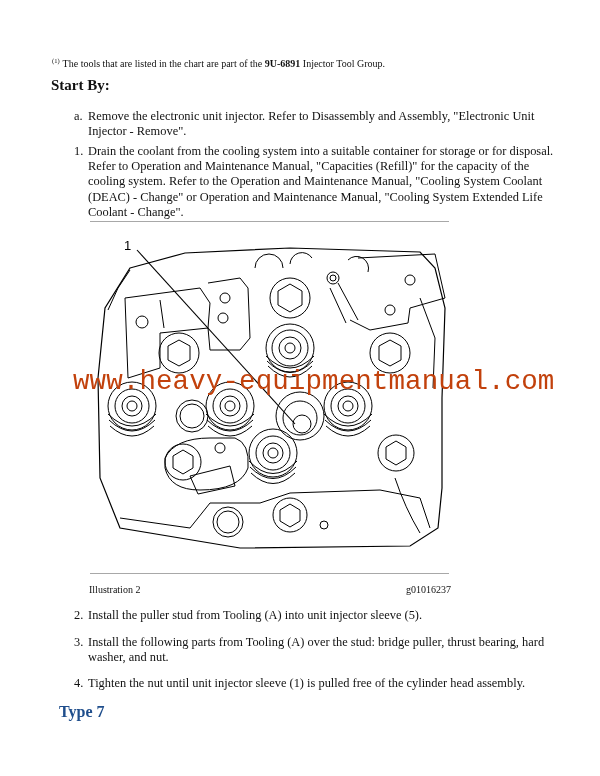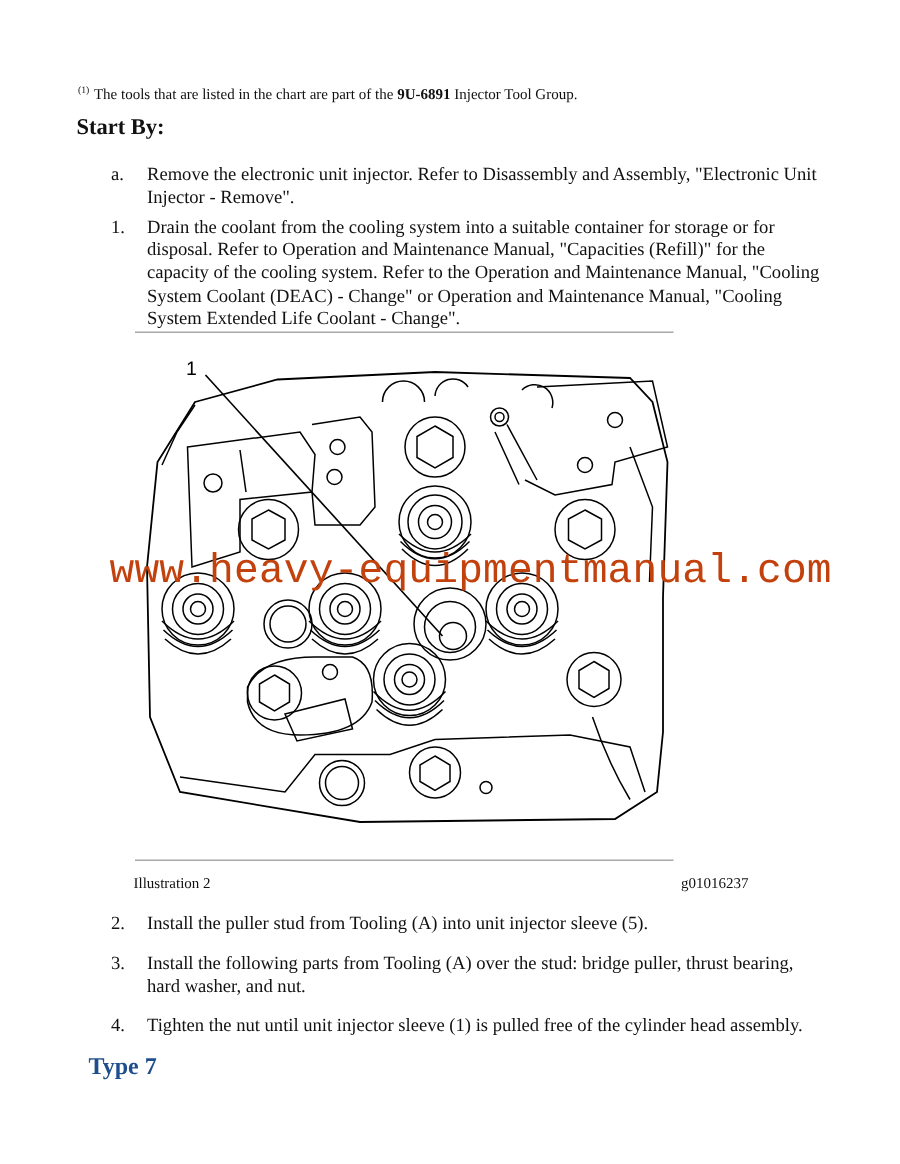--- a/index.html
+++ b/index.html
@@ -43,21 +43,21 @@
       font-size: 12.4px;
       line-height: 15.2px;
     }
     .step .num {
       position: absolute;
       left: 0;
       top: 0;
     }
     .step .txt {
       display: block;
-      margin-left: 24px;
+      margin-left: 14px;
     }
     .step-a { top: 109px; }
     .step-1 { top: 144px; }
     .step-2 { top: 608px; }
     .step-3 { top: 635px; }
     .step-4 { top: 676px; }
     .rule {
       position: absolute;
       left: 90px;
       width: 359px;
@@ -97,21 +97,20 @@
       position: absolute;
       left: 89px;
       top: 584px;
       font-size: 10px;
     }
     .caption-right {
       position: absolute;
       left: 406px;
       top: 584px;
       font-size: 10px;
-      margin-left: 48px;
     }
     .section-heading {
       position: absolute;
       left: 59px;
       top: 703px;
       font-size: 16px;
       font-weight: bold;
       color: #1f4e8c;
     }
   </style>

